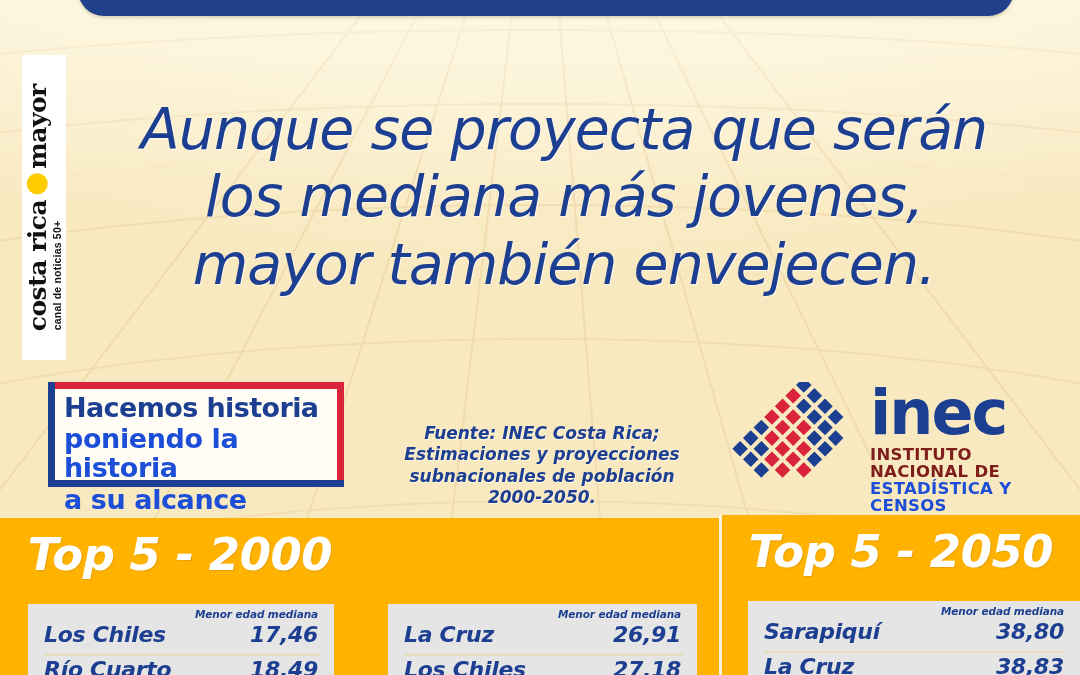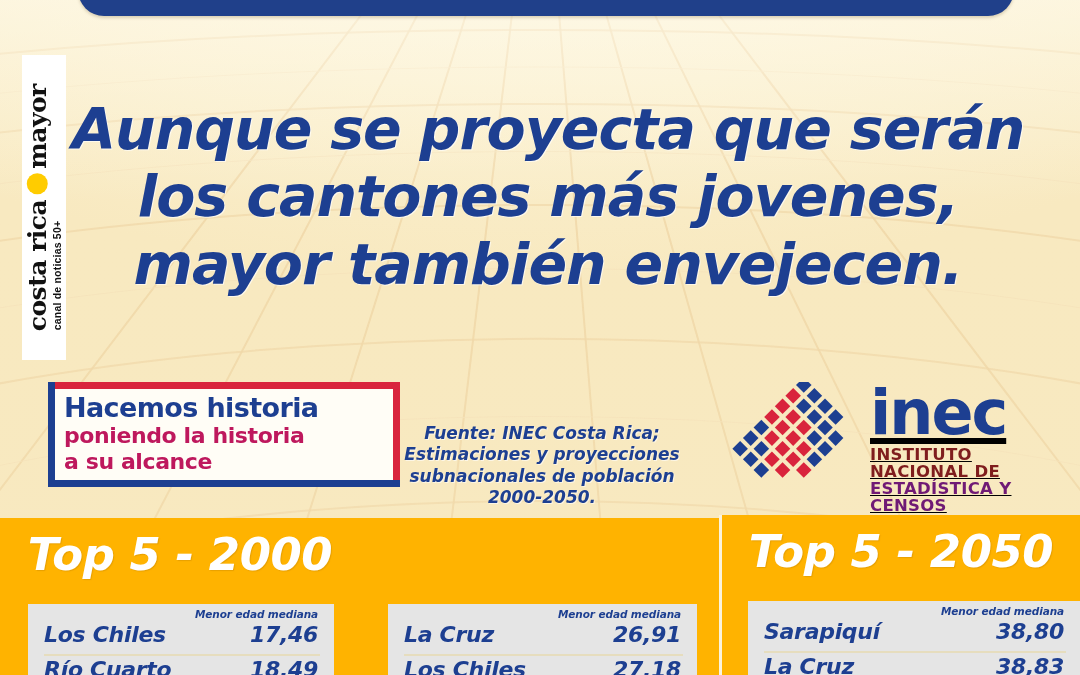--- a/index.html
+++ b/index.html
@@ -101,43 +101,42 @@
     font-weight: bold;
     font-size: 10.5px;
     letter-spacing: 0.2px;
     color: #111111;
     line-height: 1;
   }
 
   
   .headline {
     position: absolute;
-    left: 72px;
+    left: 88px;
     top: 96px;
     width: 952px;
     text-align: center;
     font-family: "DejaVu Sans", sans-serif;
-    font-weight: bold;
+    font-weight: normal;
     font-style: italic;
     font-size: 57px;
     line-height: 1.18;
     letter-spacing: -1px;
     color: #1d3f91;
     text-shadow: 1px 1px 0 rgba(255,255,255,0.65);
   }
   .headline .hl-line { display:block; white-space: nowrap; }
 
   
   .hh-logo {
     position: absolute;
     left: 48px;
     top: 382px;
-    width: 332px;
+    width: 296px;
     height: 105px;
-    padding-left: 20px;
   }
   .hh-frame {
     position: absolute;
     inset: 0;
     background: #fffdf6;
   }
   .hh-frame::before {
     
     content: "";
     position: absolute;
@@ -164,23 +163,23 @@
     font-weight: bold;
     font-size: 27px;
     line-height: 1.02;
     color: #1d3f91;
     letter-spacing: -0.6px;
   }
   .hh-sub {
     margin-top: 2px;
     font-family: "DejaVu Sans", sans-serif;
     font-weight: bold;
-    font-size: 22px;
+    font-size: 27px;
     line-height: 1.1;
-    color: #be185d;
+    color: #1d4ed8;
     letter-spacing: -0.4px;
   }
 
   
   .source-note {
     position: absolute;
     left: 392px;
     top: 386px;
     width: 300px;
     text-align: center;
@@ -208,21 +207,20 @@
     left: 0;
     top: 2px;
     width: 140px;
     height: 108px;
   }
   .inec-mark svg { display:block; }
   .inec-text {
     position: absolute;
     left: 144px;
     top: 6px;
-    text-decoration: underline;
   }
   .inec-word {
     font-family: "DejaVu Sans", sans-serif;
     font-weight: bold;
     font-size: 62px;
     line-height: 0.88;
     letter-spacing: -2px;
     color: #1d3f91;
   }
   .inec-l1 {
@@ -232,21 +230,21 @@
     font-size: 16.5px;
     letter-spacing: 0.3px;
     color: #7f1d1d;
     line-height: 1.05;
   }
   .inec-l2 {
     font-family: "DejaVu Sans", sans-serif;
     font-weight: bold;
     font-size: 16.5px;
     letter-spacing: 0.3px;
-    color: #701a75;
+    color: #1d4ed8;
     line-height: 1.05;
   }
 
   
   .panels {
     position: absolute;
     left: 0;
     bottom: 0;
     width: 856px;
     height: 160px;
@@ -370,21 +368,21 @@
         <span>costa rica</span>
         <span class="cl-dot"></span>
         <span>mayor</span>
       </div>
       <div class="cl-sub">canal de noticias 50+</div>
     </div>
   </div>
 
   <div class="headline">
     <span class="hl-line">Aunque se proyecta que serán</span>
-    <span class="hl-line">los cantones más jovenes,</span>
+    <span class="hl-line">los mediana más jovenes,</span>
     <span class="hl-line">mayor también envejecen.</span>
   </div>
 
   <div class="hh-logo">
     <div class="hh-frame"></div>
     <div class="hh-inner">
       <div class="hh-title">Hacemos historia</div>
       <div class="hh-sub">poniendo la historia</div>
       <div class="hh-sub">a su alcance</div>
     </div>

